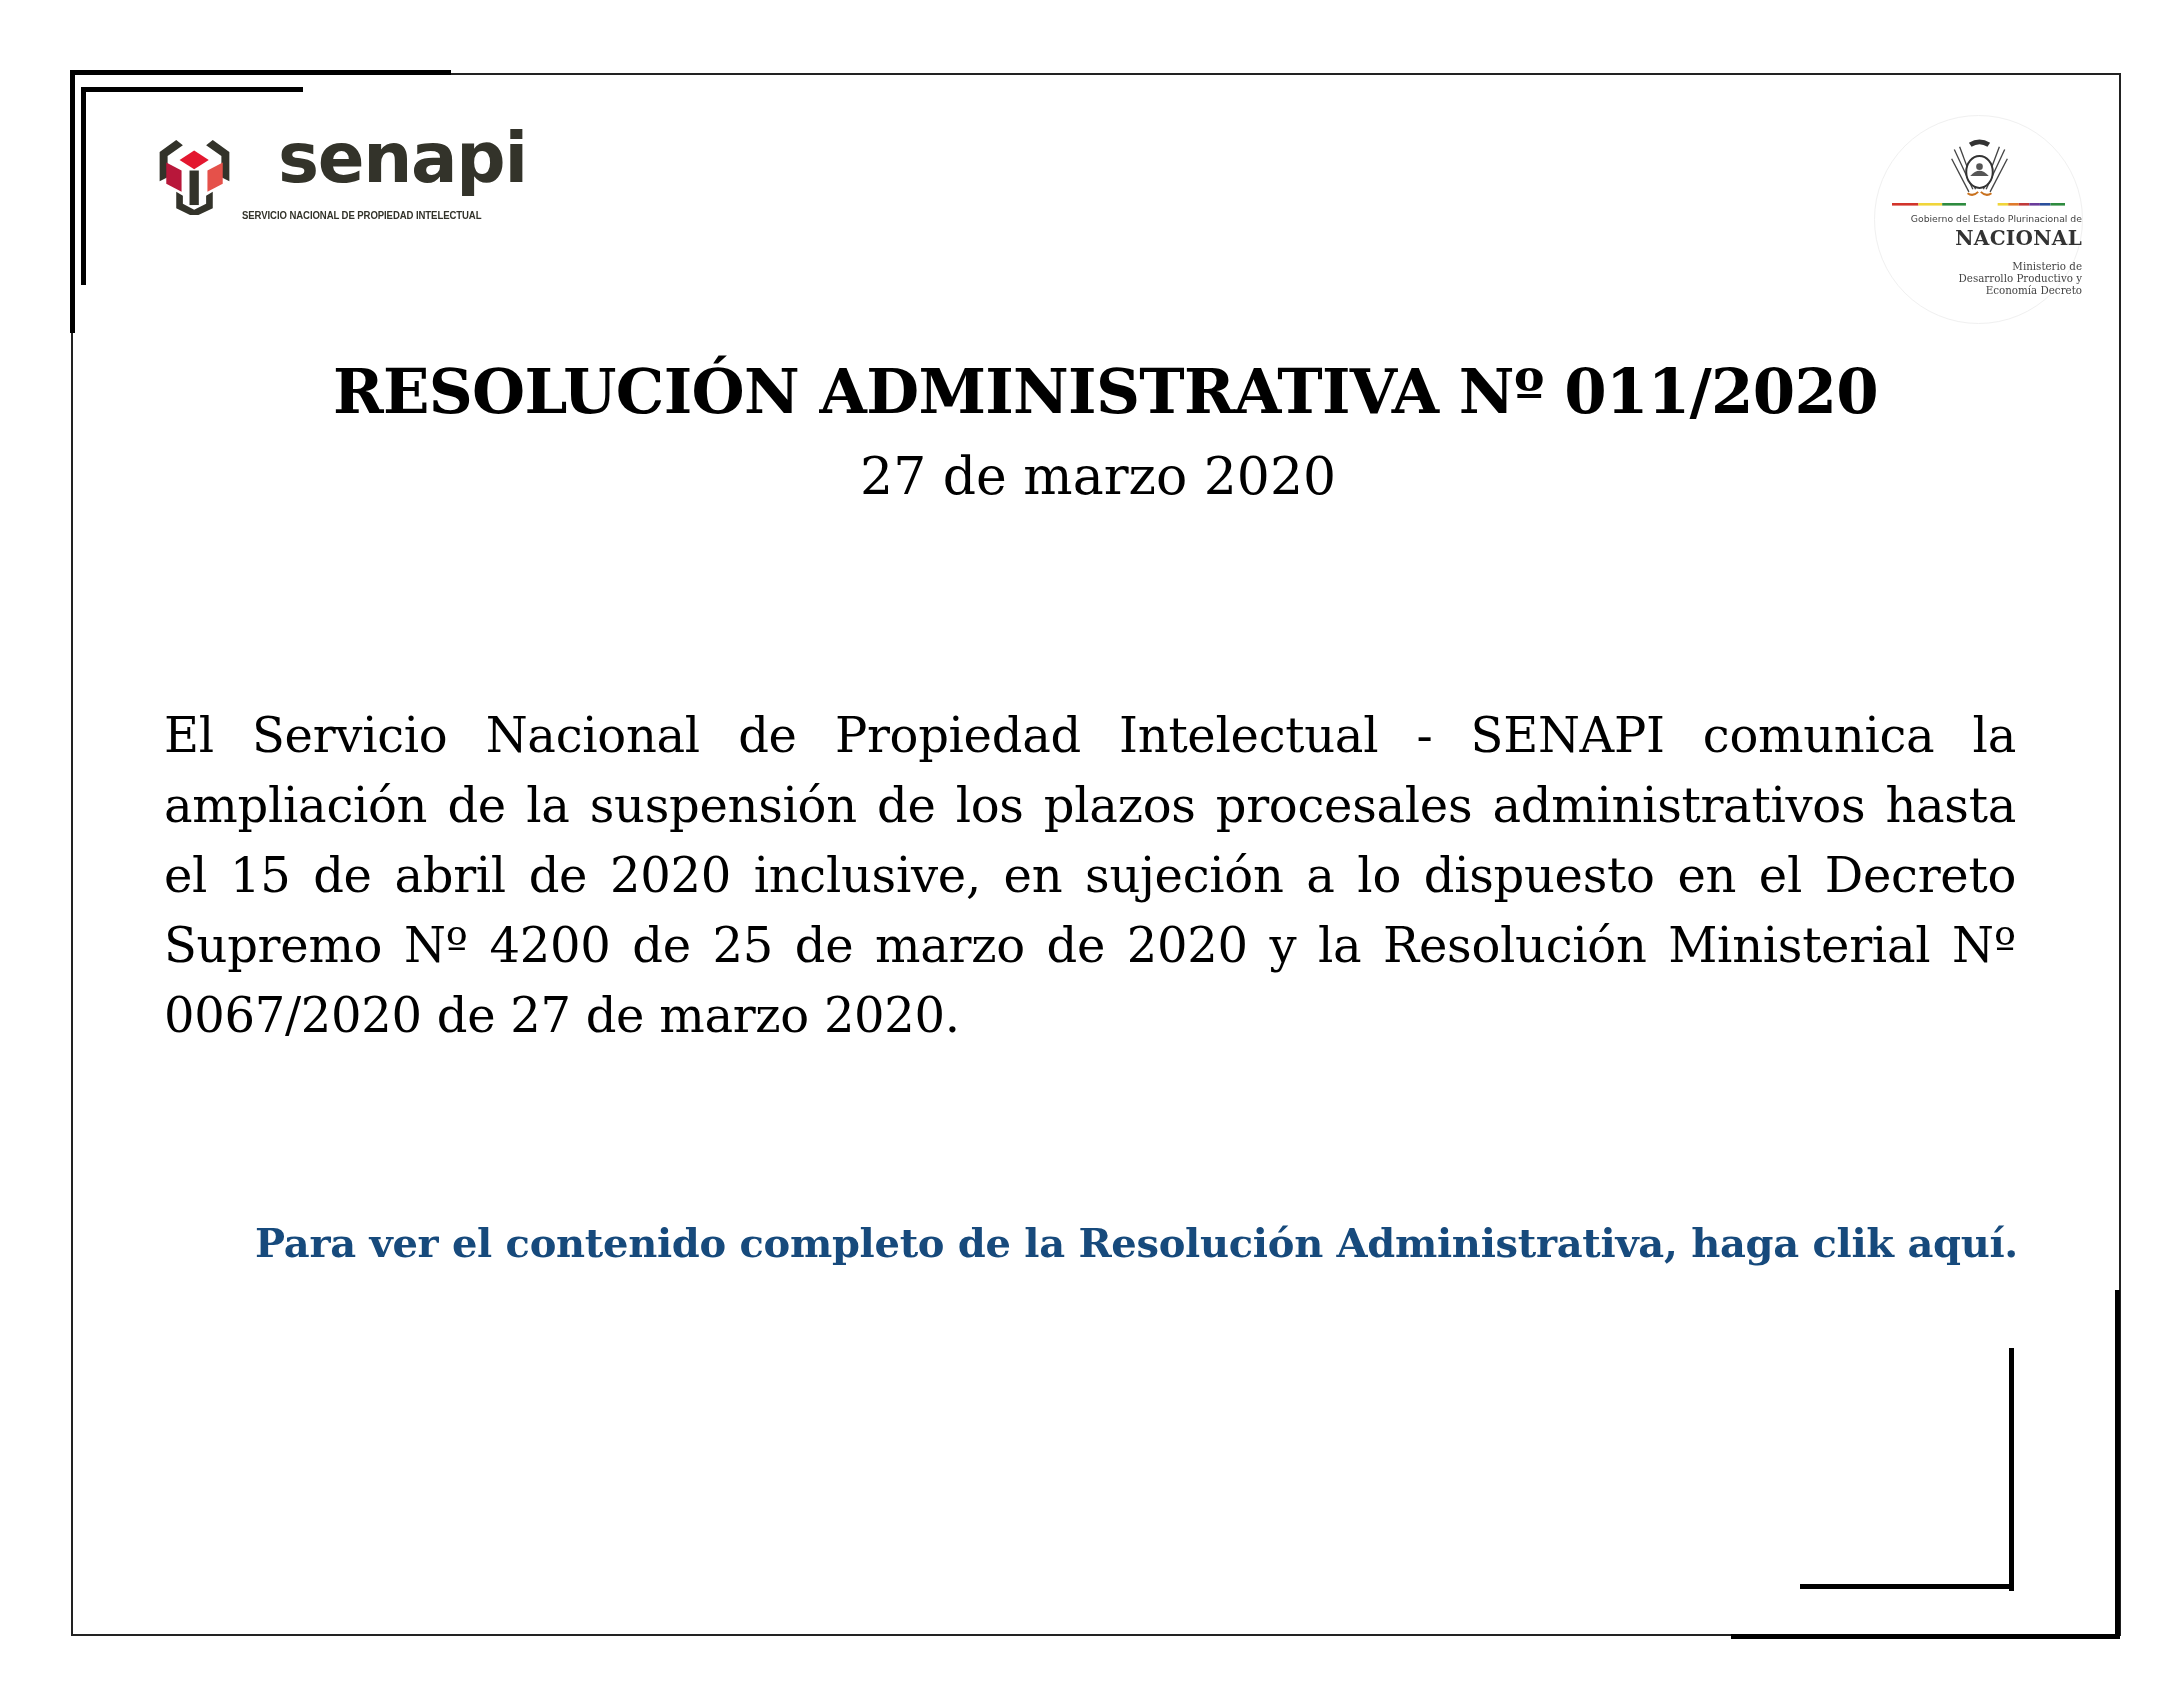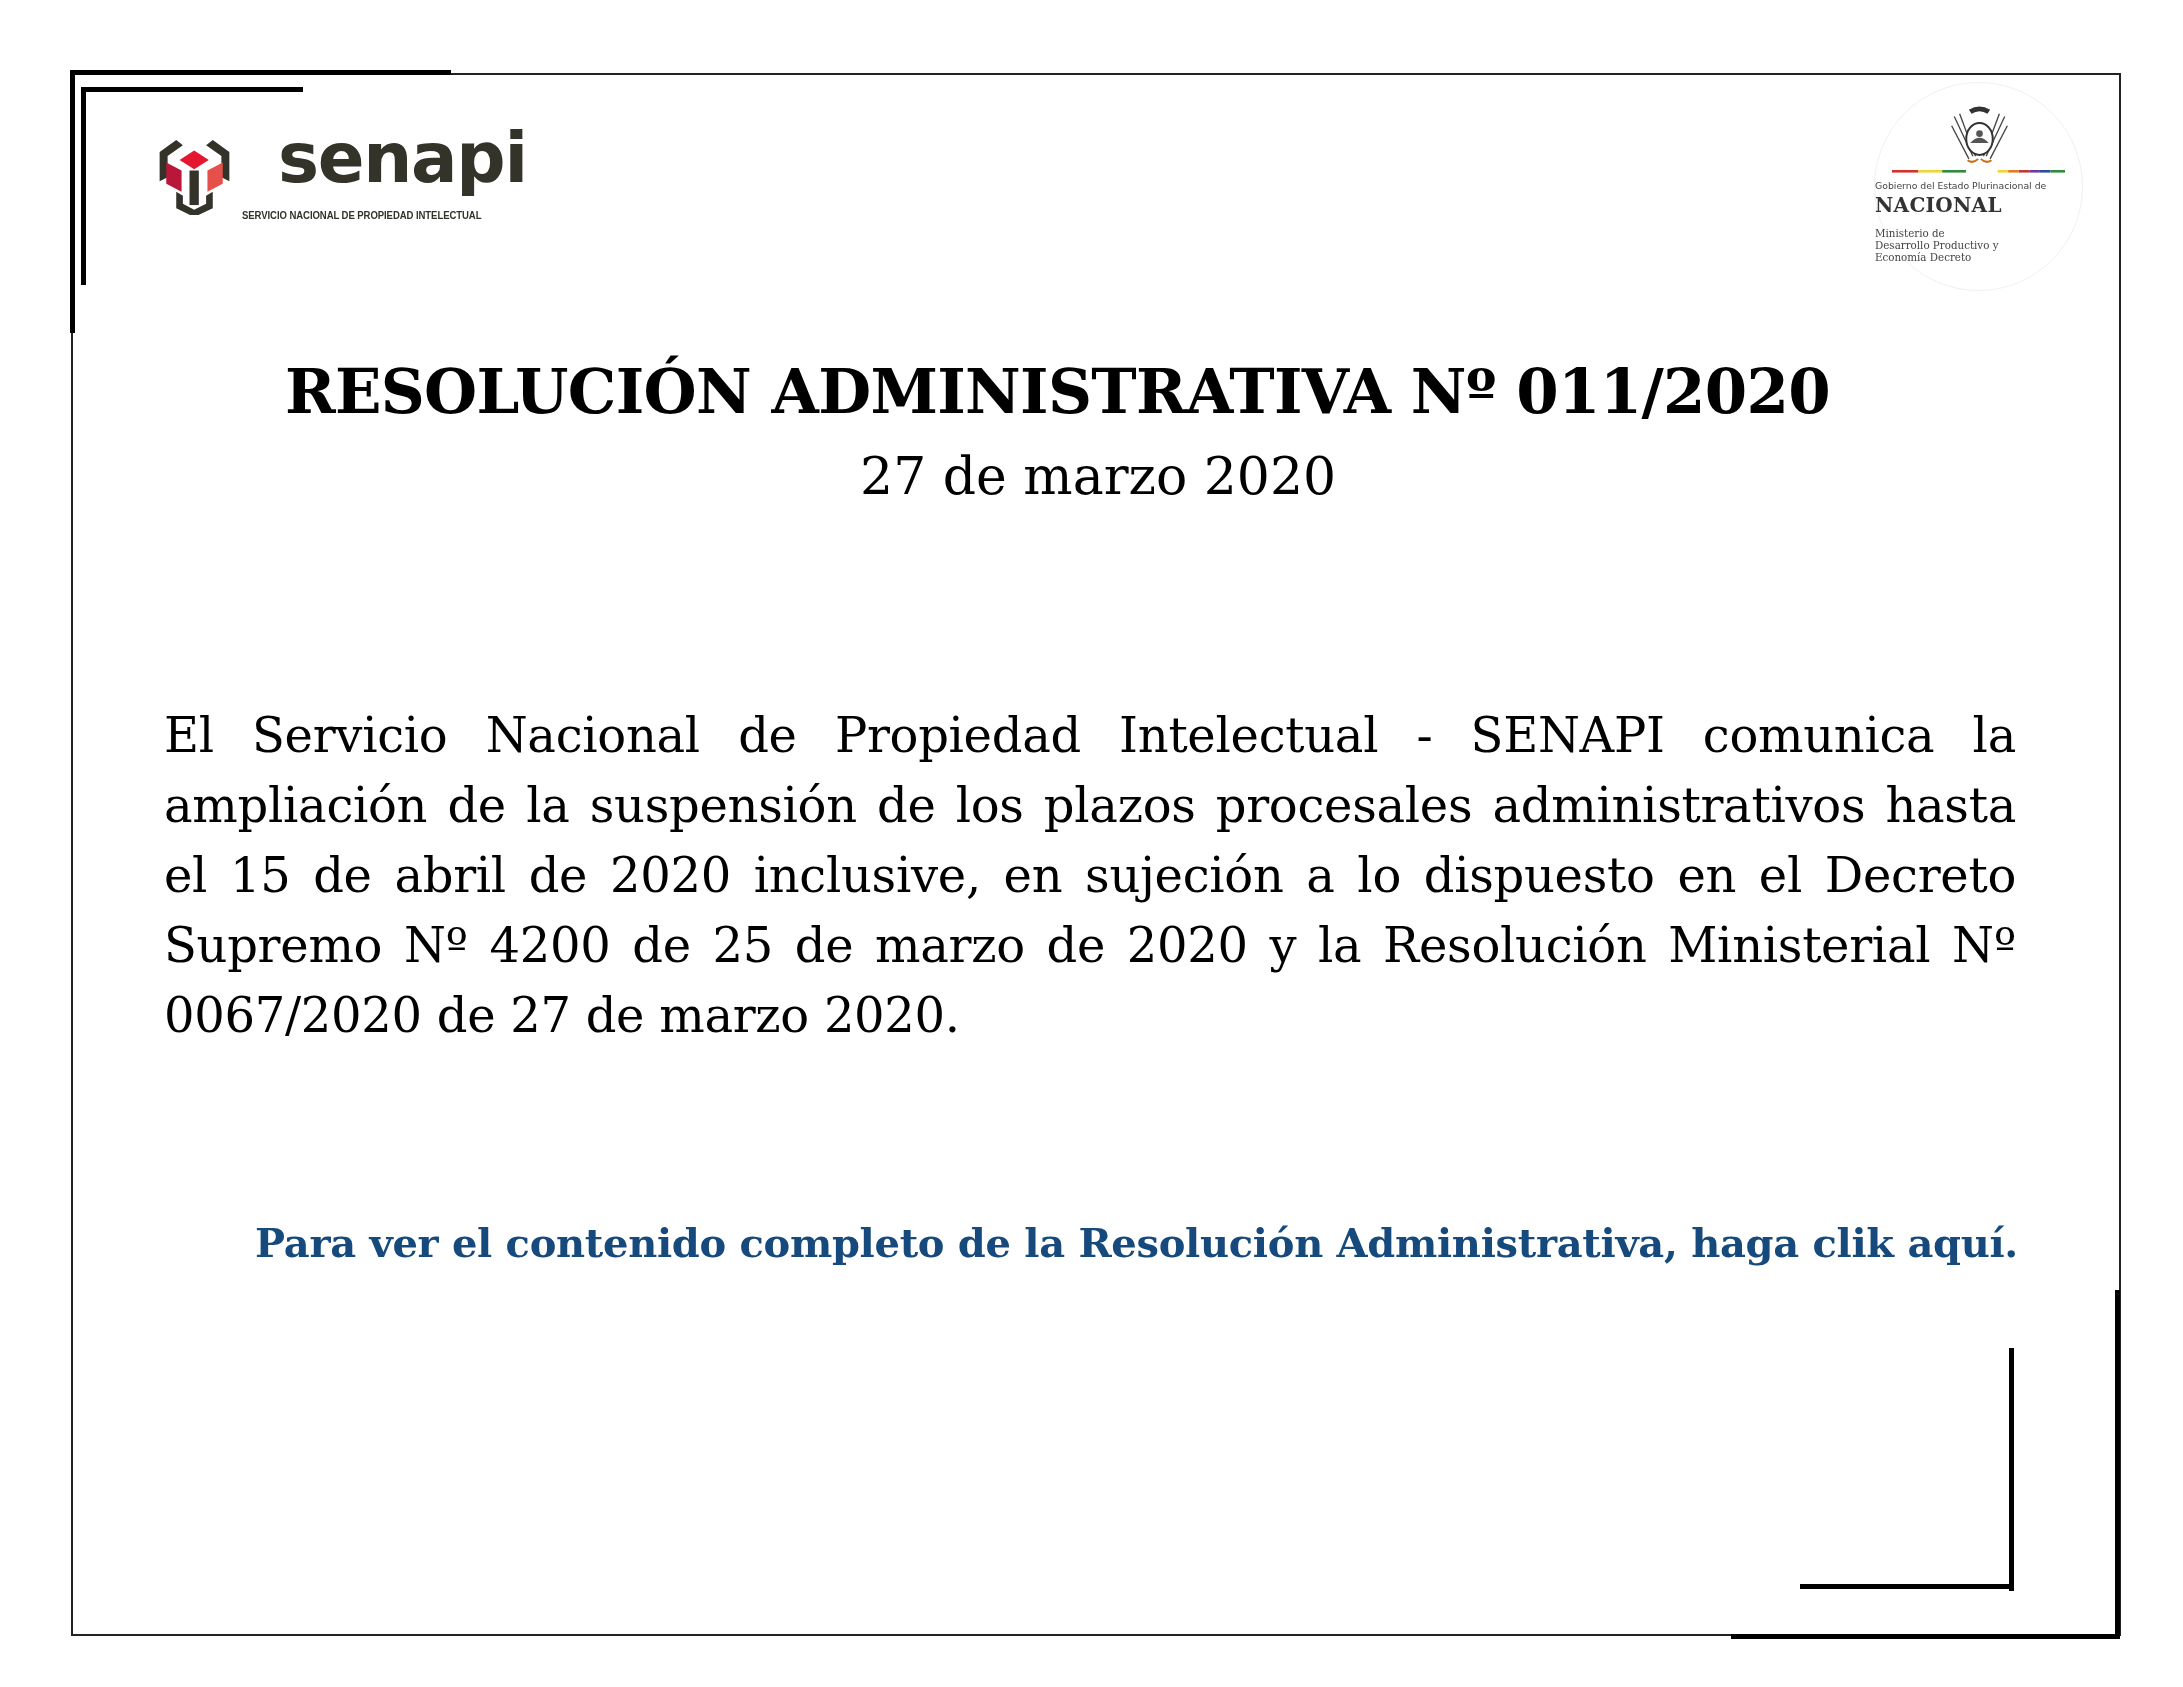--- a/index.html
+++ b/index.html
@@ -11,30 +11,30 @@
   .bar { position: absolute; background: #000; }
 
   
   .senapi { left: 153px; top: 132px; width: 304px; height: 93px; }
   .senapi .word { position: absolute; left: 89px; top: -8px; font-family: "DejaVu Sans", "Liberation Sans", sans-serif;
                   font-weight: bold; font-size: 69px; color: #33332a; letter-spacing: -1.3px; line-height: 1; margin-left: 36px; }
   .senapi .sub { position: absolute; left: 89px; top: 78px; font-family: "Liberation Sans", "DejaVu Sans", sans-serif;
                  font-weight: bold; font-size: 10.3px; color: #33332a; white-space: nowrap; letter-spacing: -0.1px;
                  transform: scaleX(0.93); transform-origin: left top; }
 
-  .gov { left: 1874px; top: 82px; width: 209px; height: 209px; border-radius: 50%;
-         border: 1.3px solid #f0f0f0; box-sizing: border-box; text-align: left; }
+  .gov { left: 1874px; top: 115px; width: 209px; height: 209px; border-radius: 50%;
+         border: 1.3px solid #f0f0f0; box-sizing: border-box; text-align: right; }
   .gov .line1 { position: absolute; left: 0; right: 0; top: 97px; font-family: "DejaVu Sans", sans-serif; font-size: 9.3px; color: #444; }
   .gov .line2 { position: absolute; left: 0; right: 0; top: 110px; font-family: "DejaVu Serif", serif; font-weight: bold; font-size: 20px; color: #333; letter-spacing: 0.3px; }
   .gov .line3 { position: absolute; left: 0; right: 0; top: 144px; font-family: "DejaVu Serif", serif; font-size: 10.3px; color: #444; line-height: 12px; }
   .gov .stripe { position: absolute; top: 87px; left: 17px; width: 173px; height: 2.6px; }
 
   
   .title { left: 0; width: 2115px; top: 361px; text-align: center; font-weight: bold; font-size: 61px;
-           line-height: 1; letter-spacing: -0.7px; }
+           line-height: 1; letter-spacing: -0.7px; padding-left: 48px; }
   .date { left: 0; width: 2183px; top: 450px; text-align: center; font-size: 52px; line-height: 1; padding-left: 6.6px; }
   .body-text { left: 164px; top: 700px; width: 1852px; font-size: 48px; line-height: 70px; text-align: justify;
                text-align-last: left; letter-spacing: -0.3px; }
   .link { right: 165px; top: 1219px; font-weight: bold; font-size: 40px; color: #174a7c; text-decoration: none;
           white-space: nowrap; letter-spacing: -0.3px; }
 </style>
 </head>
 <body>
 
 <div class="frame"></div>

